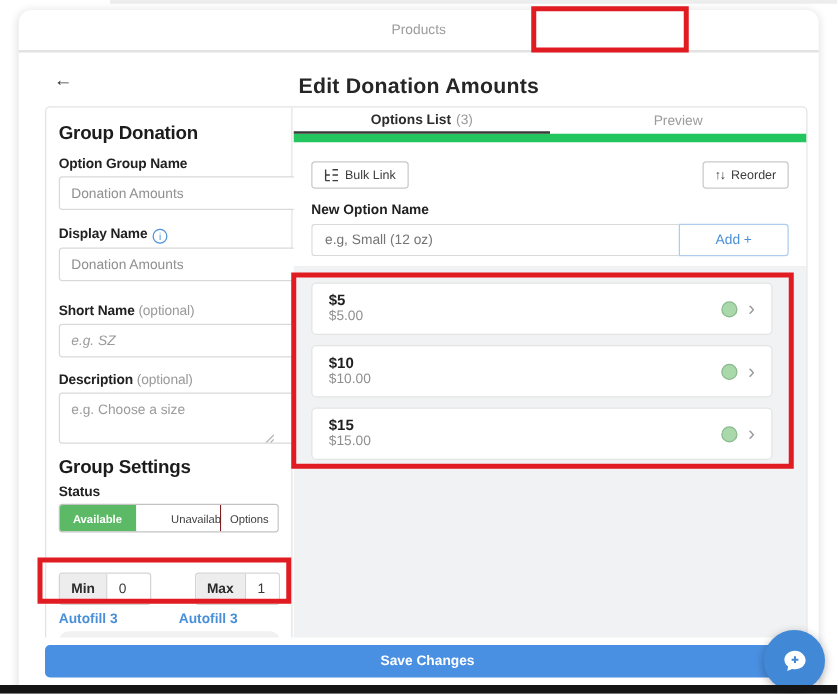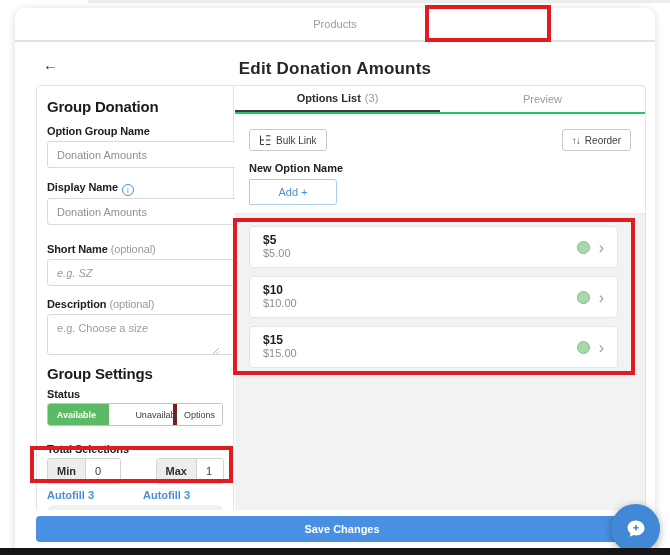--- a/index.html
+++ b/index.html
@@ -43,42 +43,42 @@
   .info-icon { display:inline-block; width:12px; height:12px; border:1px solid #4a90d9;
     border-radius:50%; color:#4a90d9; font-size:8px; line-height:11px; text-align:center;
     vertical-align:-2px; margin-left:4px; cursor:pointer; font-weight:normal; }
 
   .resize-handle { position:absolute; right:13px; bottom:4px; pointer-events:none; }
 
   
   .segmented { display:flex; height:23px; width:176px; border:1px solid #c2c2c2;
     border-radius:3px; overflow:hidden; }
   .seg { display:flex; align-items:center; justify-content:center; font-size:9px;
-    color:#3d3d3d; background:#fff; border-right:4px solid #7f1d1d; cursor:pointer; }
+    color:#3d3d3d; background:#fff; border-right:1px solid #7f1d1d; cursor:pointer; }
   .seg:last-child { border-right:none; }
   .seg.active { background:#5cba66; color:#fff; border-right-color:#5cba66; font-weight:bold; }
 
   
   .minmax-row { display:flex; gap:9px; }
   .mm-group { display:flex; height:26px; border:1px solid #d4d4d4; border-radius:3px;
     overflow:hidden; background:#fff; }
   .mm-label { background:#ededed; border-right:1px solid #d4d4d4; font-size:11px;
     font-weight:bold; color:#2c2c2c; display:flex; align-items:center; padding:0 9px; }
   .mm-value { width:100%; border:none; outline:none; font-size:11px; color:#3a3a3a;
     padding-left:9px; font-family:inherit; }
   .mm-min { width:87px; } .mm-max { width:81px; }
 
   .autofill { font-size:11px; font-weight:bold; color:#4a90d9; cursor:pointer; }
 
   .optional-box { height:38px; background:#f1f1f1; border-radius:8px; padding:6px 13px;
     font-size:10.5px; font-weight:bold; color:#4a4a4a; overflow:hidden; }
 
   
   .right-col { position:absolute; left:198px; top:0; right:0; height:100%; }
-  .rc-tabs { display:flex; height:28px; border-bottom:2px solid #22c55e; }
+  .rc-tabs { display:flex; height:28px; border-bottom:7px solid #22c55e; }
   .rc-tab { flex:1; display:flex; align-items:center; justify-content:center;
     font-size:11px; cursor:pointer; }
   .rc-tab-active { font-weight:bold; color:#2b2b2b; border-bottom:2px solid #3a3a3a; }
   .rc-tab-active .count { font-weight:normal; color:#9a9a9a; margin-left:4px; }
   .rc-tab-inactive { color:#9b9b9b; }
 
   .white-section { position:absolute; left:0; right:0; top:28px; height:100px;
     background:#fff; border-bottom:1px solid #ebebeb; }
   .btn-small { position:absolute; top:15px; height:22px; border:1px solid #c9c9c9;
     border-radius:3px; background:#fff; display:inline-flex; align-items:center; gap:5px;
@@ -170,21 +170,20 @@
 
       <div class="lc h-big" style="top:279px;">Group Settings</div>
 
       <div class="lc f-label" style="top:302px;">Status</div>
       <div class="lc segmented" style="top:317px;">
         <div class="seg active" style="width:62px;">Available</div>
         <div class="seg" style="width:68px;padding-left:36px;">Unavailable</div>
         <div class="seg" style="width:46px;">Options</div>
       </div>
 
-      <div class="lc f-label" style="top:357px;">Total Selections</div>
 
       <div class="lc minmax-row" style="top:372px;gap:35px;">
         <div class="mm-group mm-min">
           <span class="mm-label">Min</span>
           <input class="mm-value" type="text" value="0" style="">
         </div>
         <div class="mm-group mm-max">
           <span class="mm-label">Max</span>
           <input class="mm-value" type="text" value="1" style="">
         </div>
@@ -220,20 +219,21 @@
           </svg>
           <span>Bulk Link</span>
         </button>
         <button class="btn-small reorder-btn">
           <span class="reorder-arrows">↑↓</span>
           <span>Reorder</span>
         </button>
 
         <div class="new-opt-label">New Option Name</div>
         <div class="add-row">
+          <input class="add-input" type="text" placeholder="e.g, Small (12 oz)" style="">
           <button class="add-btn">Add +</button>
         </div>
       </div>
 
       <div class="gray-section">
         <div class="opt-card">
           <div>
             <div class="opt-name">$5</div>
             <div class="opt-price">$5.00</div>
           </div>

